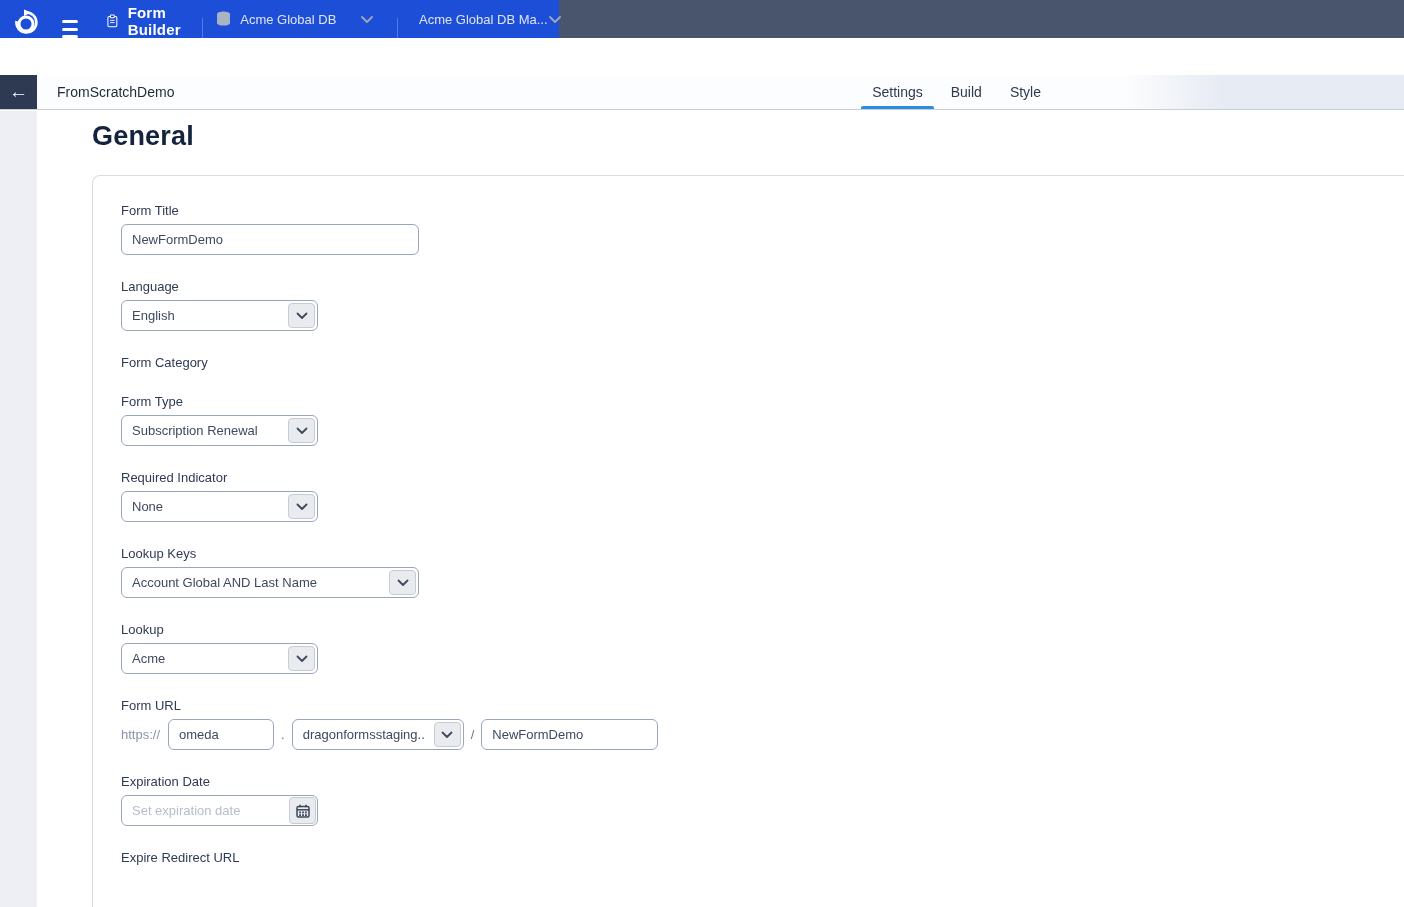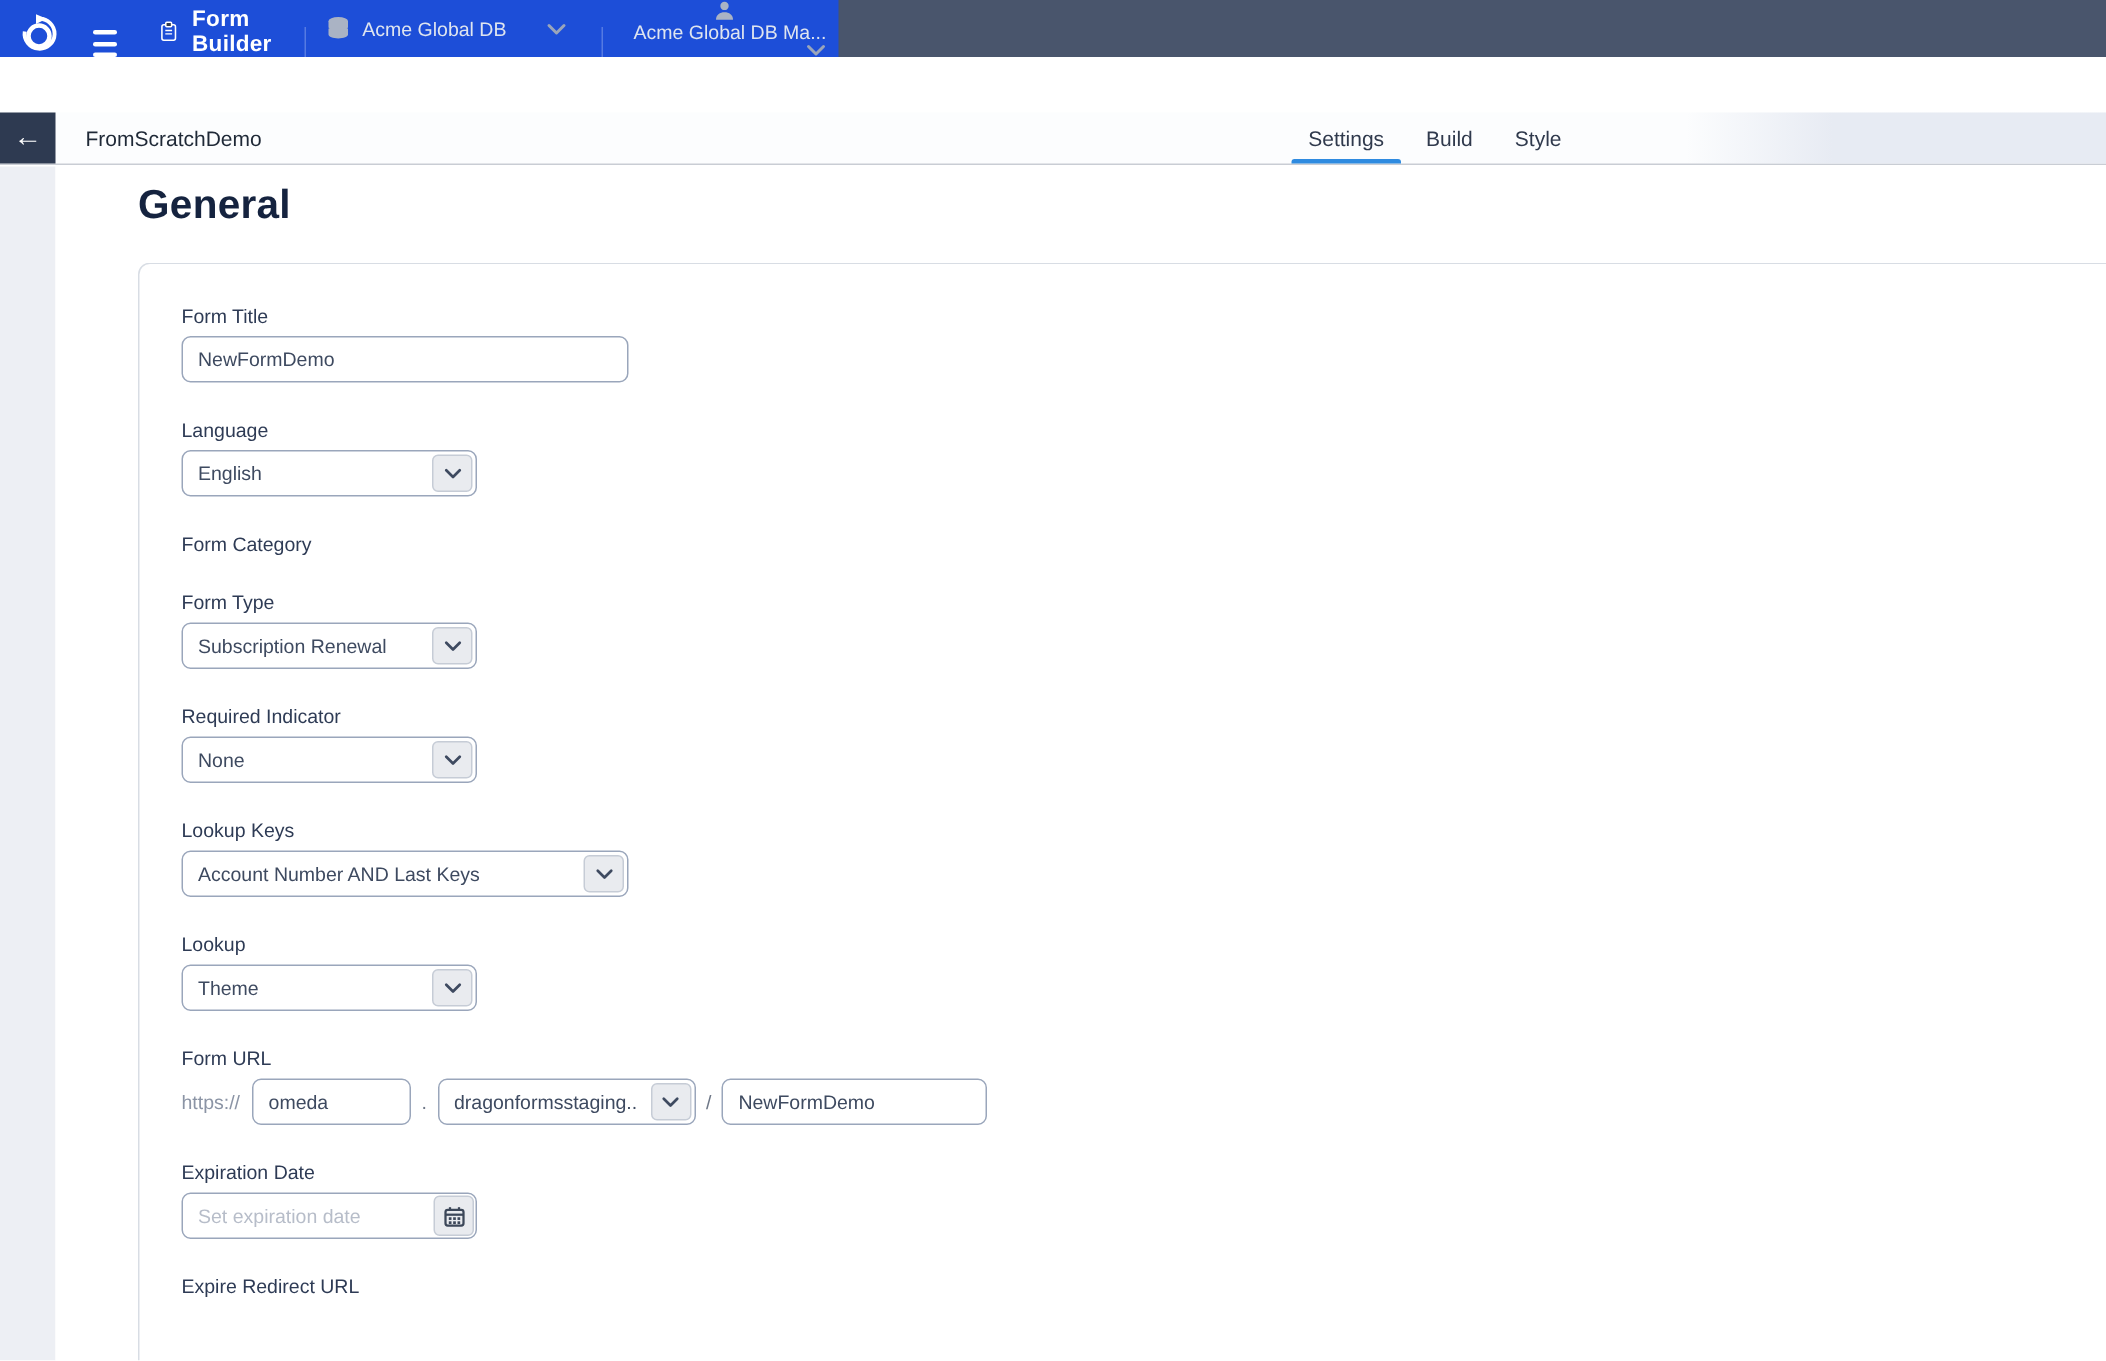--- a/index.html
+++ b/index.html
@@ -25,21 +25,21 @@
   .logo-btn { margin-left: 12px; width: 30px; height: 30px; display: flex; align-items: center; justify-content: center; cursor: pointer; }
   .hamburger { margin-left: 22px; width: 24px; height: 18px; display: flex; flex-direction: column; justify-content: space-between; cursor: pointer; }
   .hamburger span { display: block; height: 3px; background: #ffffff; border-radius: 2px; }
   .nav-app { display: flex; align-items: center; margin-left: 28px; }
   .nav-app .app-title { color: #ffffff; font-weight: bold; font-size: 15px; margin-left: 9px; letter-spacing: .2px; }
   .nav-divider { width: 1px; height: 20px; background: rgba(255,255,255,.25); margin: 0 13px; }
   .nav-select { display: flex; align-items: center; cursor: pointer; height: 100%; }
   .nav-select .nav-select-label { color: #dfe5ef; font-size: 13px; margin-left: 8px; white-space: nowrap; }
   .nav-select .nav-chev { margin-left: auto; display: flex; align-items: center; }
   .nav-select.db { width: 250px; padding-right: 10px; }
-  .nav-select.acct { width: 148px; padding-right: 8px; flex-direction: column; }
+  .nav-select.acct { width: 148px; padding-right: 8px; }
 
   
   .subbar {
     position: absolute; top: 75px; left: 0; right: 0; height: 35px;
     background: #fcfdfe; border-bottom: 1px solid #c9cdd4;
     display: flex; align-items: stretch;
   }
   .subbar-tint {
     position: absolute; top: 0; right: 0; bottom: 0; width: 280px;
     background: linear-gradient(90deg, rgba(231,235,243,0), #e7ebf3 35%);
@@ -216,33 +216,33 @@
           <svg width="12" height="8" viewBox="0 0 12 8">
               <polyline points="1.5,1.5 6,6 10.5,1.5" fill="none" stroke="#3e4a60" stroke-width="1.8" stroke-linecap="round" stroke-linejoin="round"></polyline>
             </svg>
         </span>
       </div>
     </div>
 
     <div class="field">
       <label class="field-label">Lookup Keys</label>
       <div class="select w298">
-        <span>Account Number AND Last Keys</span>
+        <span>Account Global AND Last Name</span>
         <span class="chev-btn">
           <svg width="12" height="8" viewBox="0 0 12 8">
               <polyline points="1.5,1.5 6,6 10.5,1.5" fill="none" stroke="#3e4a60" stroke-width="1.8" stroke-linecap="round" stroke-linejoin="round"></polyline>
             </svg>
         </span>
       </div>
     </div>
 
     <div class="field">
       <label class="field-label">Lookup</label>
       <div class="select w197">
-        <span>Theme</span>
+        <span>Acme</span>
         <span class="chev-btn">
           <svg width="12" height="8" viewBox="0 0 12 8">
               <polyline points="1.5,1.5 6,6 10.5,1.5" fill="none" stroke="#3e4a60" stroke-width="1.8" stroke-linecap="round" stroke-linejoin="round"></polyline>
             </svg>
         </span>
       </div>
     </div>
 
     <div class="field">
       <label class="field-label">Form URL</label>

